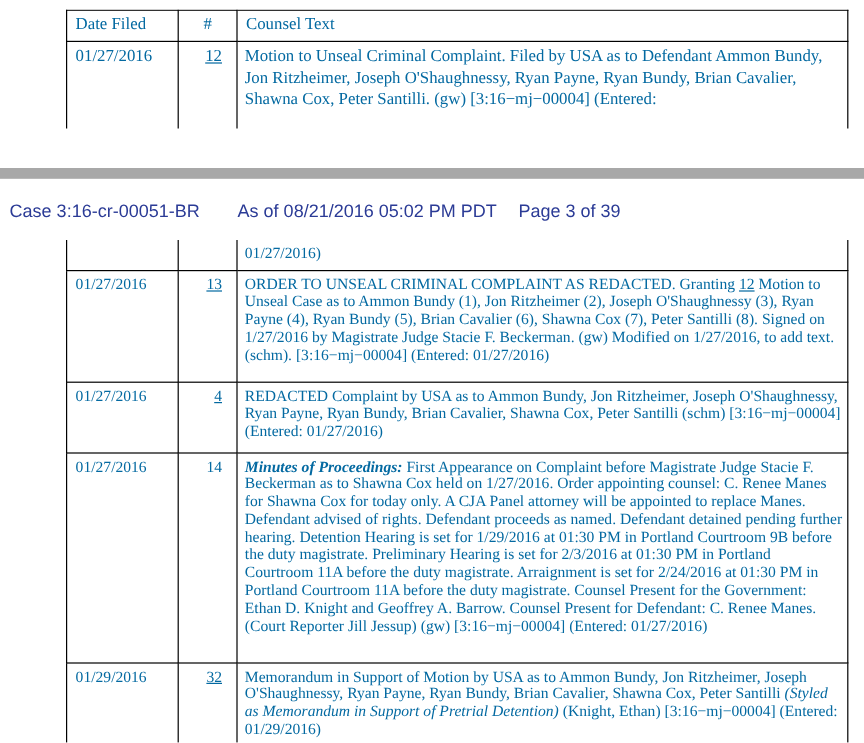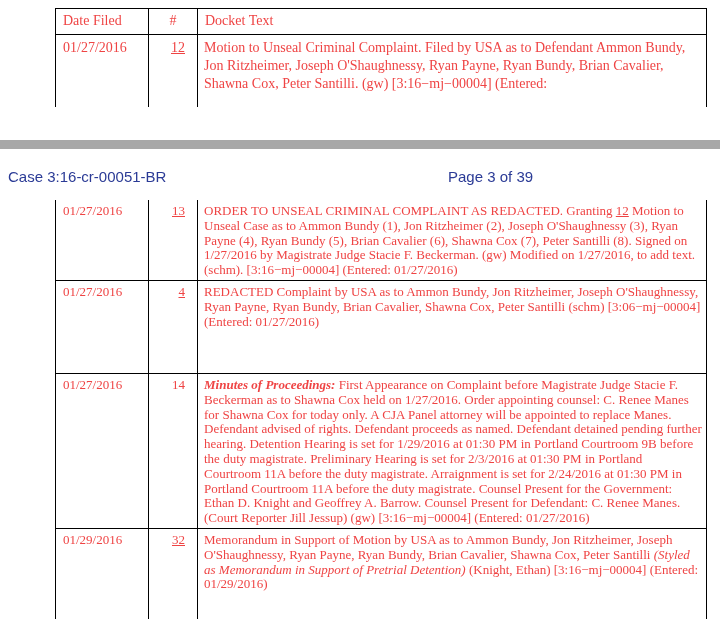--- a/index.html
+++ b/index.html
@@ -4,21 +4,21 @@
 <style>
   html,body{margin:0;padding:0;background:#fff;}
   #screen{position:relative;width:720px;height:619px;background:#ffffff;overflow:hidden;
           font-family:"Liberation Serif","DejaVu Serif",serif;color:#000;}
 
   .frag{position:absolute;overflow:hidden;background:#fff;}
   #frag-top{top:8px;left:55px;width:654px;height:99px;}
   #frag-bottom{top:200px;left:55px;width:654px;height:419px;}
 
   table.docket{border-collapse:collapse;table-layout:fixed;width:651px;
-               font-family:"Liberation Serif","DejaVu Serif",serif;color:#ef4444;}
+               font-family:"Liberation Serif","DejaVu Serif",serif;color:#0369a1;}
   .docket col.w-date{width:93px;}
   .docket col.w-num{width:49px;}
   .docket col.w-text{width:509px;}
   .docket td,.docket th{border:1px solid #000;vertical-align:top;overflow:hidden;}
 
   .t-top{font-size:14px;line-height:18px;}
   .t-top th{font-weight:normal;text-align:left;padding:3px 2px 3px 7px;height:19px;}
   .t-top th.h-num{text-align:center;padding:3px 0;}
   .t-top tbody tr{height:80px;}
 
@@ -40,76 +40,82 @@
   .i{font-style:italic;}
 
   #band{position:absolute;top:140px;left:0;width:720px;height:9px;background:#a8a8a8;}
 
   #bluehdr{position:absolute;top:167px;left:0;width:720px;height:20px;
            font-family:"Liberation Sans","DejaVu Sans",sans-serif;
            font-size:15px;line-height:19px;color:#2b3b96;}
   #bluehdr span{position:absolute;top:0;white-space:nowrap;}
   #bh-case{left:8px;}
   #bh-asof{left:198px;}
-  #bh-page{left:448px;}
+  #bh-page{left:432px;}
   #bh-pageid{left:553px;}
 </style>
 </head>
 <body>
 
 <div id="screen">
 
   <div class="frag" id="frag-top">
     <table class="docket t-top">
       <colgroup>
           <col class="w-date">
           <col class="w-num">
           <col class="w-text">
         </colgroup>
       <thead>
         <tr>
           <th>Date Filed</th>
           <th class="h-num">#</th>
-          <th>Docket Text</th>
+          <th>Counsel Text</th>
         </tr>
       </thead>
       <tbody id="tbody-top">
           <tr>
             <td class="c-date">01/27/2016</td>
             <td class="c-num"><span class="doclink">12</span></td>
             <td class="c-text"><span>Motion to Unseal Criminal Complaint. Filed by USA as to Defendant Ammon Bundy, Jon Ritzheimer, Joseph O'Shaughnessy, Ryan Payne, Ryan Bundy, Brian Cavalier, Shawna Cox, Peter Santilli. (gw) [3:16−mj−00004] (Entered:</span></td>
           </tr>
         </tbody>
     </table>
   </div>
 
   <div id="band"></div>
 
   <div id="bluehdr">
     <span id="bh-case">Case 3:16-cr-00051-BR</span>
+    <span id="bh-asof">As of 08/21/2016 05:02 PM PDT</span>
     <span id="bh-page">Page 3 of 39</span>
   </div>
 
   <div class="frag" id="frag-bottom">
     <table class="docket t-bottom">
       <colgroup>
           <col class="w-date">
           <col class="w-num">
           <col class="w-text">
         </colgroup>
       <tbody id="tbody-bottom">
           <tr>
+            <td class="c-date"></td>
+            <td class="c-num"></td>
+            <td class="c-text"><span>01/27/2016)</span></td>
+          </tr>
+          <tr>
             <td class="c-date">01/27/2016</td>
             <td class="c-num"><span class="doclink">13</span></td>
             <td class="c-text"><span>ORDER TO UNSEAL CRIMINAL COMPLAINT AS REDACTED. Granting </span><span class="u">12</span><span> Motion to Unseal Case as to Ammon Bundy (1), Jon Ritzheimer (2), Joseph O'Shaughnessy (3), Ryan Payne (4), Ryan Bundy (5), Brian Cavalier (6), Shawna Cox (7), Peter Santilli (8). Signed on 1/27/2016 by Magistrate Judge Stacie F. Beckerman. (gw) Modified on 1/27/2016, to add text. (schm). [3:16−mj−00004] (Entered: 01/27/2016)</span></td>
           </tr>
           <tr>
             <td class="c-date">01/27/2016</td>
             <td class="c-num"><span class="doclink">4</span></td>
-            <td class="c-text"><span>REDACTED Complaint by USA as to Ammon Bundy, Jon Ritzheimer, Joseph O'Shaughnessy, Ryan Payne, Ryan Bundy, Brian Cavalier, Shawna Cox, Peter Santilli (schm) [3:06−mj−00004] (Entered: 01/27/2016)</span></td>
+            <td class="c-text"><span>REDACTED Complaint by USA as to Ammon Bundy, Jon Ritzheimer, Joseph O'Shaughnessy, Ryan Payne, Ryan Bundy, Brian Cavalier, Shawna Cox, Peter Santilli (schm) [3:16−mj−00004] (Entered: 01/27/2016)</span></td>
           </tr>
           <tr>
             <td class="c-date">01/27/2016</td>
             <td class="c-num"><span>14</span></td>
             <td class="c-text"><span class="b">Minutes of Proceedings:</span><span> First Appearance on Complaint before Magistrate Judge Stacie F. Beckerman as to Shawna Cox held on 1/27/2016. Order appointing counsel: C. Renee Manes for Shawna Cox for today only. A CJA Panel attorney will be appointed to replace Manes. Defendant advised of rights. Defendant proceeds as named. Defendant detained pending further hearing. Detention Hearing is set for 1/29/2016 at 01:30 PM in Portland Courtroom 9B before the duty magistrate. Preliminary Hearing is set for 2/3/2016 at 01:30 PM in Portland Courtroom 11A before the duty magistrate. Arraignment is set for 2/24/2016 at 01:30 PM in Portland Courtroom 11A before the duty magistrate. Counsel Present for the Government: Ethan D. Knight and Geoffrey A. Barrow. Counsel Present for Defendant: C. Renee Manes. (Court Reporter Jill Jessup) (gw) [3:16−mj−00004] (Entered: 01/27/2016)</span></td>
           </tr>
           <tr>
             <td class="c-date">01/29/2016</td>
             <td class="c-num"><span class="doclink">32</span></td>
             <td class="c-text"><span>Memorandum in Support of Motion by USA as to Ammon Bundy, Jon Ritzheimer, Joseph O'Shaughnessy, Ryan Payne, Ryan Bundy, Brian Cavalier, Shawna Cox, Peter Santilli </span><span class="i">(Styled as Memorandum in Support of Pretrial Detention)</span><span> (Knight, Ethan) [3:16−mj−00004] (Entered: 01/29/2016)</span></td>

